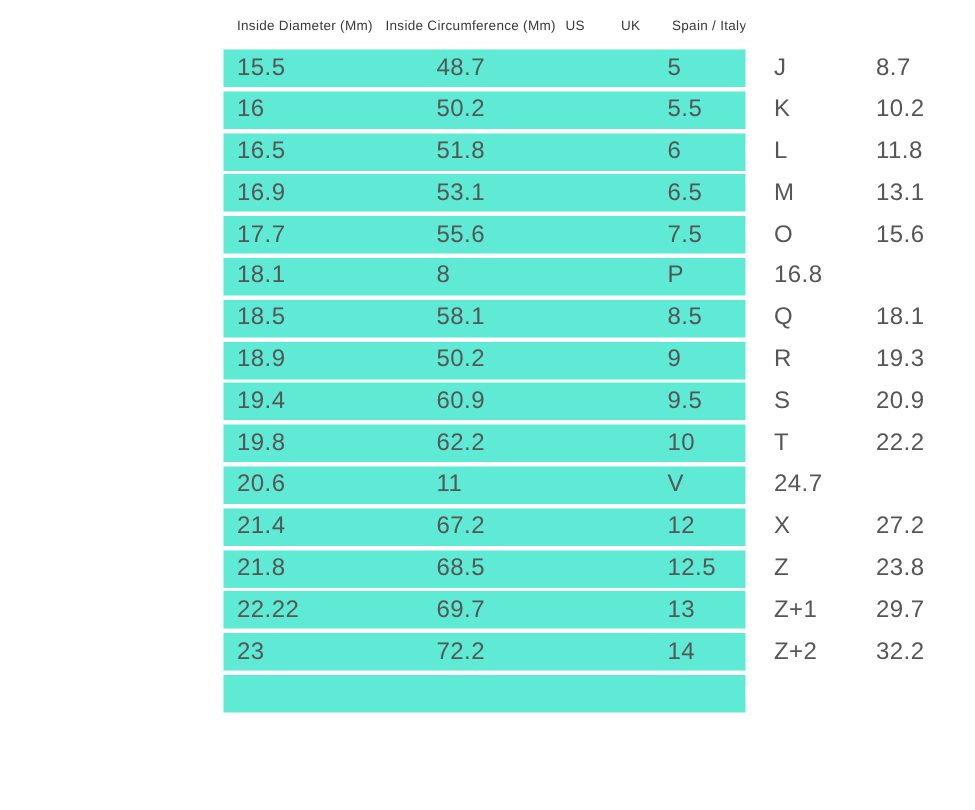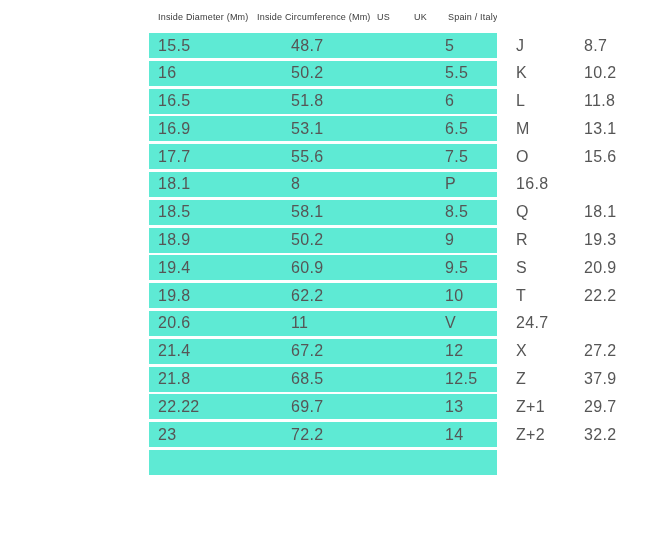--- a/index.html
+++ b/index.html
@@ -156,21 +156,21 @@
         <div class="cell">67.2</div>
         <div class="cell">12</div>
         <div class="cell">X</div>
         <div class="cell">27.2</div>
       </div>
       <div class="grid-row row">
         <div class="cell">21.8</div>
         <div class="cell">68.5</div>
         <div class="cell">12.5</div>
         <div class="cell">Z</div>
-        <div class="cell">37.9</div>
+        <div class="cell">23.8</div>
       </div>
       <div class="grid-row row">
         <div class="cell">22.22</div>
         <div class="cell">69.7</div>
         <div class="cell">13</div>
         <div class="cell">Z+1</div>
         <div class="cell">29.7</div>
       </div>
       <div class="grid-row row">
         <div class="cell">23</div>

